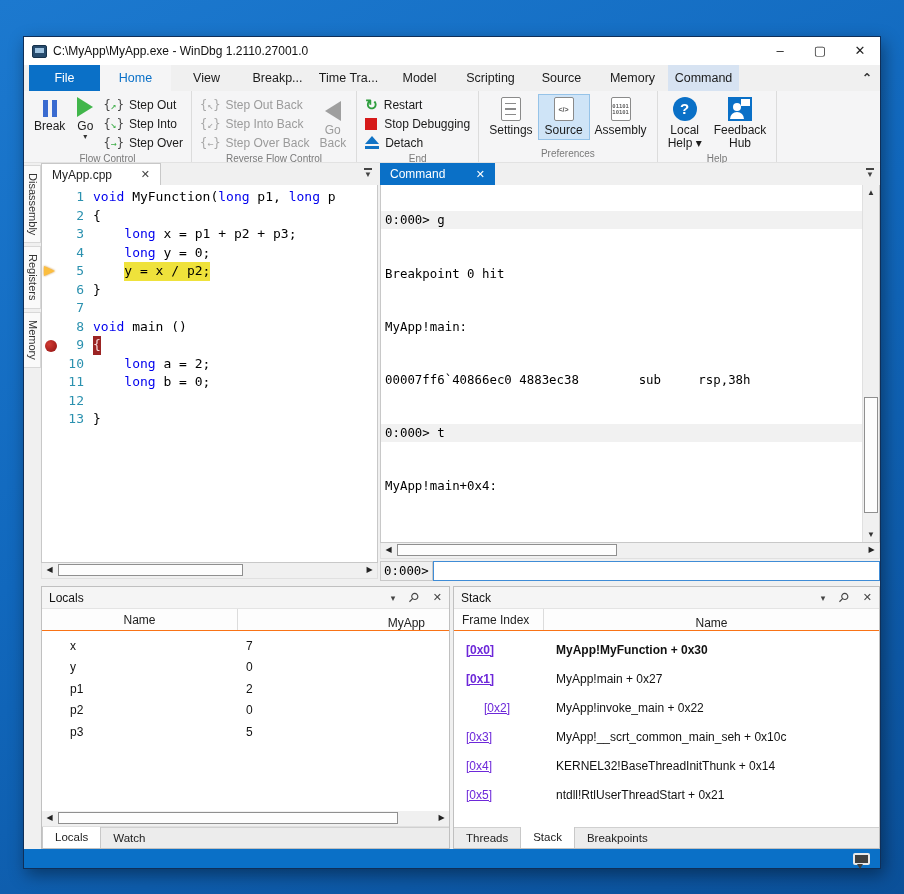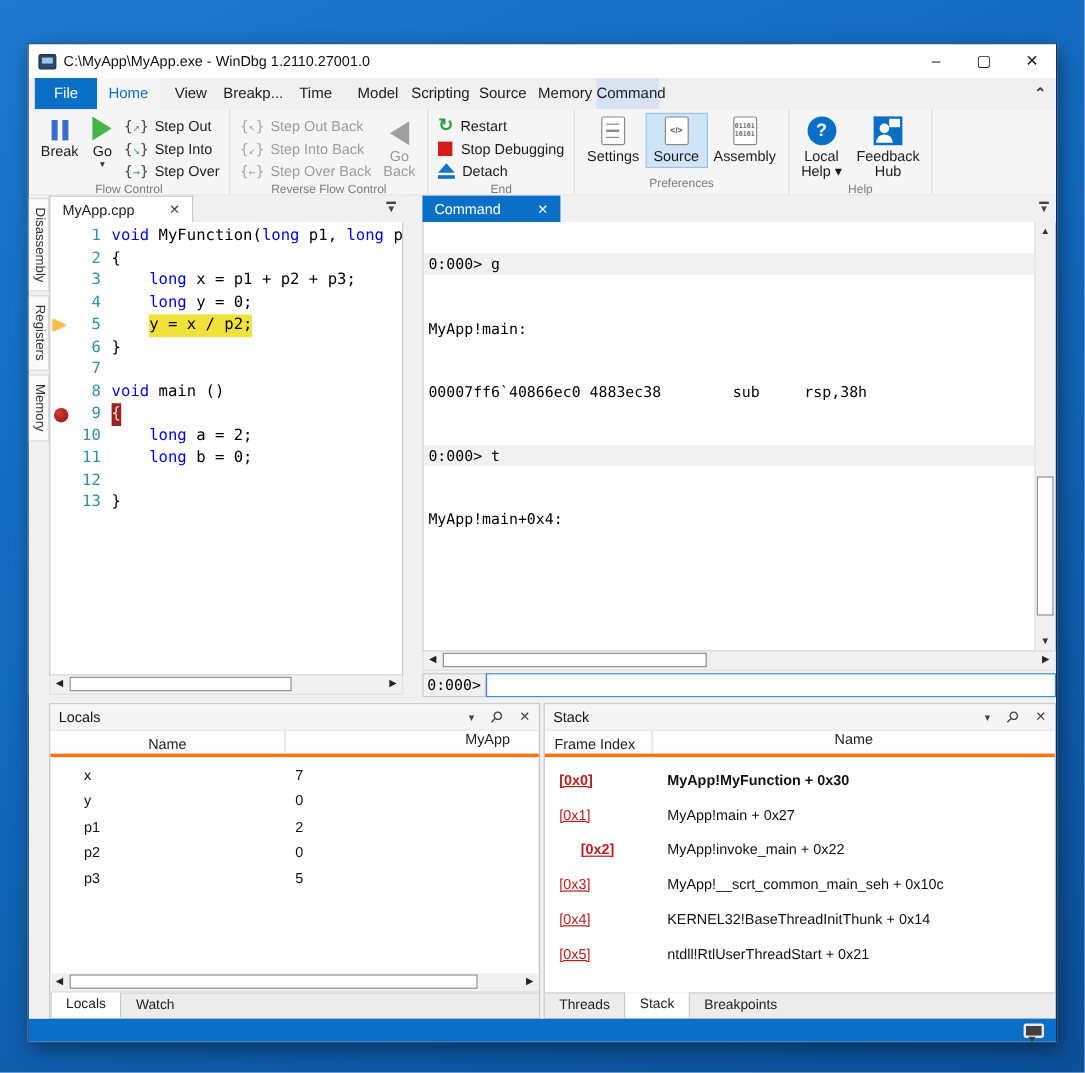--- a/index.html
+++ b/index.html
@@ -13,21 +13,21 @@
   
   .titlebar { height:28px; background:#ffffff; display:flex; align-items:center; padding-left:8px; flex:none; }
   .app-icon { width:15px; height:13px; background:#274b6d; border:1px solid #16324c; border-radius:2px; position:relative; margin-right:6px; flex:none;}
   .app-icon i { position:absolute; left:2px; top:2px; right:2px; height:5px; background:#9fc3e0; display:block;}
   .title-text { font-size:12px; color:#111; }
   .win-controls { margin-left:auto; display:flex; height:100%; }
   .win-btn { width:40px; text-align:center; line-height:28px; font-size:13px; color:#222; }
 
   
   .ribbon-tabs { height:26px; background:#f0f0f0; display:flex; align-items:stretch; flex:none; padding-left:5px; }
-  .rtab { width:52px; text-align:center; line-height:26px; font-size:12.5px; color:#1b1b1b; }
+  .rtab { width:71px; text-align:center; line-height:26px; font-size:12.5px; color:#1b1b1b; }
   .rtab.file { background:#0a70c7; color:#fff; }
   .rtab.selected { background:#f5f5f6; color:#0a70c7; }
   .rtab.cmdtab { background:#d7e3f2; }
   .ribbon-collapse { margin-left:auto; width:26px; text-align:center; line-height:26px; font-weight:bold; font-size:12px; color:#333; }
 
   
   .ribbon { height:72px; background:#f5f5f6; display:flex; flex:none; border-bottom:1px solid #e2e2e2; }
   .rb-group { display:flex; flex-direction:column; border-right:1px solid #dcdcdc; padding:0 4px; }
   .rb-group-body { flex:1; display:flex; align-items:flex-start; padding-top:4px; }
   .rb-group-label { height:15px; text-align:center; font-size:10px; color:#7a7a7a; line-height:14px; }
@@ -60,21 +60,21 @@
   .fb-square { width:24px; height:24px; background:#0a70c7; position:relative; }
   .fb-square .head { position:absolute; left:5px; top:6px; width:8px; height:8px; border-radius:50%; background:#fff; }
   .fb-square .body { position:absolute; left:2px; bottom:2px; width:14px; height:7px; border-radius:7px 7px 0 0; background:#fff; }
   .fb-square .bub { position:absolute; right:2px; top:2px; width:9px; height:7px; background:#fff; }
 
   
   .main { height:416px; display:flex; flex:none; background:#f0f0f0; }
   .side-strip { width:17px; flex:none; display:flex; flex-direction:column; padding-top:2px; }
   .side-tab { writing-mode:vertical-rl; font-size:11px; color:#333; background:#fafafa; border:1px solid #d8d8d8; border-left:none; padding:7px 1px; margin-bottom:3px; }
 
-  .source-pane { width:295px; flex:none; display:flex; flex-direction:column; margin-right:16px; }
+  .source-pane { width:337px; flex:none; display:flex; flex-direction:column; margin-right:2px; }
   .pane-tabbar { height:22px; display:flex; align-items:flex-end; background:#f0f0f0; position:relative; flex:none;}
   .doc-tab { height:22px; background:#fff; border:1px solid #c8c8c8; border-bottom:none; display:flex; align-items:center; padding:0 10px; font-size:12px; color:#222; min-width:120px; justify-content:space-between;}
   .doc-tab .x { font-size:11px; color:#444; margin-left:18px;}
   .panemenu { margin-left:auto; margin-right:6px; font-size:8px; color:#444; border-top:2px solid #444; padding-top:0; line-height:10px; align-self:center;}
   .code-area { flex:1; background:#fff; border:1px solid #c8c8c8; border-top:none; overflow:hidden; font-family:"DejaVu Sans Mono",monospace; font-size:13px; line-height:18.5px; padding-top:3px; }
   .code-line { display:flex; white-space:pre; }
   .gutter { width:18px; flex:none; position:relative; }
   .bp-dot { position:absolute; left:3px; top:3.5px; width:12px; height:12px; border-radius:50%; background:radial-gradient(circle at 35% 35%, #d23b34, #8f1111); }
   .cur-arrow { position:absolute; left:2px; top:4px; width:0; height:0; border-left:11px solid #fcbe3e; border-top:5.5px solid transparent; border-bottom:5.5px solid transparent; filter:drop-shadow(0 0 1px #c8821c);}
   .ln { width:24px; flex:none; text-align:right; color:#2b91af; margin-right:9px; }
@@ -110,32 +110,32 @@
   .splitter-h { height:7px; flex:none; }
   .bottom { height:263px; flex:none; display:flex; padding:0 0 0 17px; }
   .bpane { background:#fff; border:1px solid #c0c0c0; display:flex; flex-direction:column; }
   .locals-pane { width:409px; flex:none; margin-right:3px; }
   .stack-pane { flex:1; }
   .pane-header { height:22px; flex:none; background:#f5f5f5; display:flex; align-items:center; padding:0 7px; font-size:12px; color:#111; border-bottom:1px solid #e4e4e4;}
   .pane-header .hicons { margin-left:auto; display:flex; align-items:center; gap:14px; color:#444; }
   .pane-header .dd { font-size:9px; }
   .pane-header .pin { font-size:13px; transform:rotate(45deg); }
   .pane-header .x { font-size:11px; }
-  .col-header { height:22px; flex:none; display:flex; font-size:12px; color:#222; border-bottom:3px solid #f97316; align-items:flex-start; background:#fdfdfd;}
+  .col-header { height:22px; flex:none; display:flex; font-size:12px; color:#222; border-bottom:1px solid #f97316; align-items:flex-end; background:#fdfdfd;}
   .tbl-rows { flex:1; overflow:hidden; font-size:12px; color:#111; padding-top:4px;}
   .lrow { height:21.5px; display:flex; align-items:center; }
   .lrow .c1 { width:196px; flex:none; padding-left:28px; }
   .lrow .c2 { padding-left:8px; }
   .locals-pane .col-header .h1 { width:196px; text-align:center; border-right:1px solid #dcdcdc; height:100%; line-height:22px;}
   .locals-pane .col-header .h2 { flex:1; text-align:right; padding-right:24px; }
   .stack-pane .col-header .h1 { width:90px; padding-left:8px; border-right:1px solid #dcdcdc; height:100%; line-height:22px;}
   .stack-pane .col-header .h2 { flex:1; text-align:center; }
   .srow { height:29px; display:flex; align-items:center; }
   .srow .fi { width:90px; flex:none; padding-left:12px; }
-  .srow .fi a { color:#b91c1c; text-decoration:underline; font-weight:bold; font-size:12px;}
+  .srow .fi a { color:#6d28d9; text-decoration:underline; font-weight:bold; font-size:12px;}
   .srow .nm { padding-left:12px; }
   .srow.top .nm { font-weight:bold; }
   .bottom-tabs { height:21px; flex:none; background:#ececec; display:flex; align-items:stretch; border-top:1px solid #d0d0d0;}
   .btab { padding:0 12px; line-height:20px; font-size:11.5px; color:#222; }
   .btab.selected { background:#fff; border-right:1px solid #c8c8c8; border-left:1px solid #c8c8c8; margin-top:-1px; }
 
   
   .statusbar { height:19px; flex:none; margin-top:auto; background:#0a70c7; display:flex; align-items:center; justify-content:flex-end; padding-right:10px; }
   .chat-icon { width:17px; height:12px; background:#3f3f3f; border:2px solid #e8e8e8; border-radius:2px; position:relative; }
   .chat-icon::after { content:""; position:absolute; left:2px; bottom:-6px; border-left:3px solid transparent; border-right:3px solid transparent; border-top:5px solid #3f3f3f; }
@@ -342,20 +342,21 @@
         <div class="pane-tabbar">
           <div class="cmd-tab">
             <span>Command</span>
             <span class="x">✕</span>
           </div>
           <span class="panemenu">▼</span>
         </div>
         <div class="cmd-body">
           <div class="cmd-output">
             <div class="cmd-line in">0:000&gt; g</div>
+            <div class="cmd-line">Breakpoint 0 hit</div>
             <div class="cmd-line">MyApp!main:</div>
             <div class="cmd-line">00007ff6`40866ec0 4883ec38        sub     rsp,38h</div>
             <div class="cmd-line in">0:000&gt; t</div>
             <div class="cmd-line">MyApp!main+0x4:</div>
             
             
             
             
             
             
@@ -448,25 +449,25 @@
         <div class="col-header">
           <span class="h1">Frame Index</span>
           <span class="h2">Name</span>
         </div>
         <div class="tbl-rows">
           <div class="srow top">
               <span class="fi"><a>[0x0]</a></span>
               <span class="nm">MyApp!MyFunction + 0x30</span>
             </div>
           <div class="srow">
-              <span class="fi"><a style="font-weight:normal;">[0x1]</a></span>
+              <span class="fi"><a style="font-weight:bold;">[0x1]</a></span>
               <span class="nm">MyApp!main + 0x27</span>
             </div>
           <div class="srow">
-              <span class="fi"><a style="font-weight:bold;padding-left:18px;">[0x2]</a></span>
+              <span class="fi"><a style="font-weight:normal;padding-left:18px;">[0x2]</a></span>
               <span class="nm">MyApp!invoke_main + 0x22</span>
             </div>
           <div class="srow">
               <span class="fi"><a style="font-weight:normal;">[0x3]</a></span>
               <span class="nm">MyApp!__scrt_common_main_seh + 0x10c</span>
             </div>
           <div class="srow">
               <span class="fi"><a style="font-weight:normal;">[0x4]</a></span>
               <span class="nm">KERNEL32!BaseThreadInitThunk + 0x14</span>
             </div>

